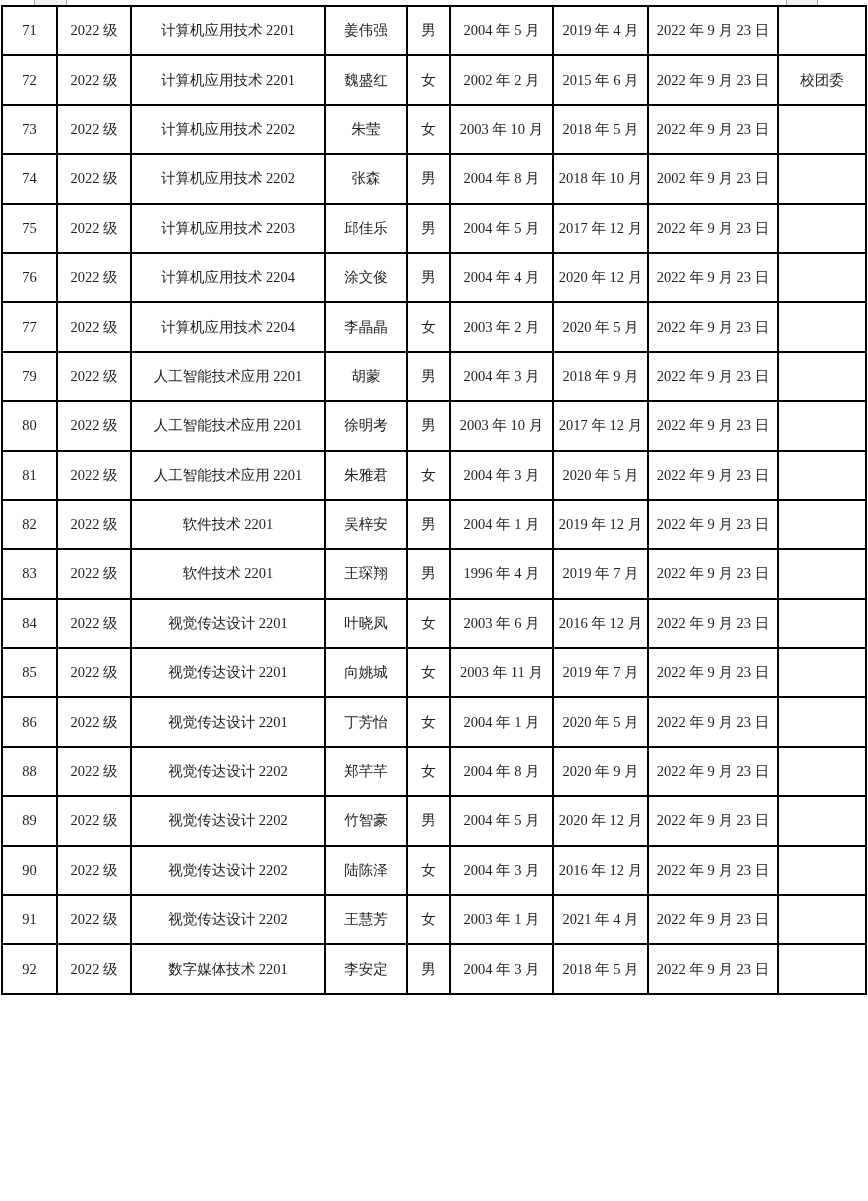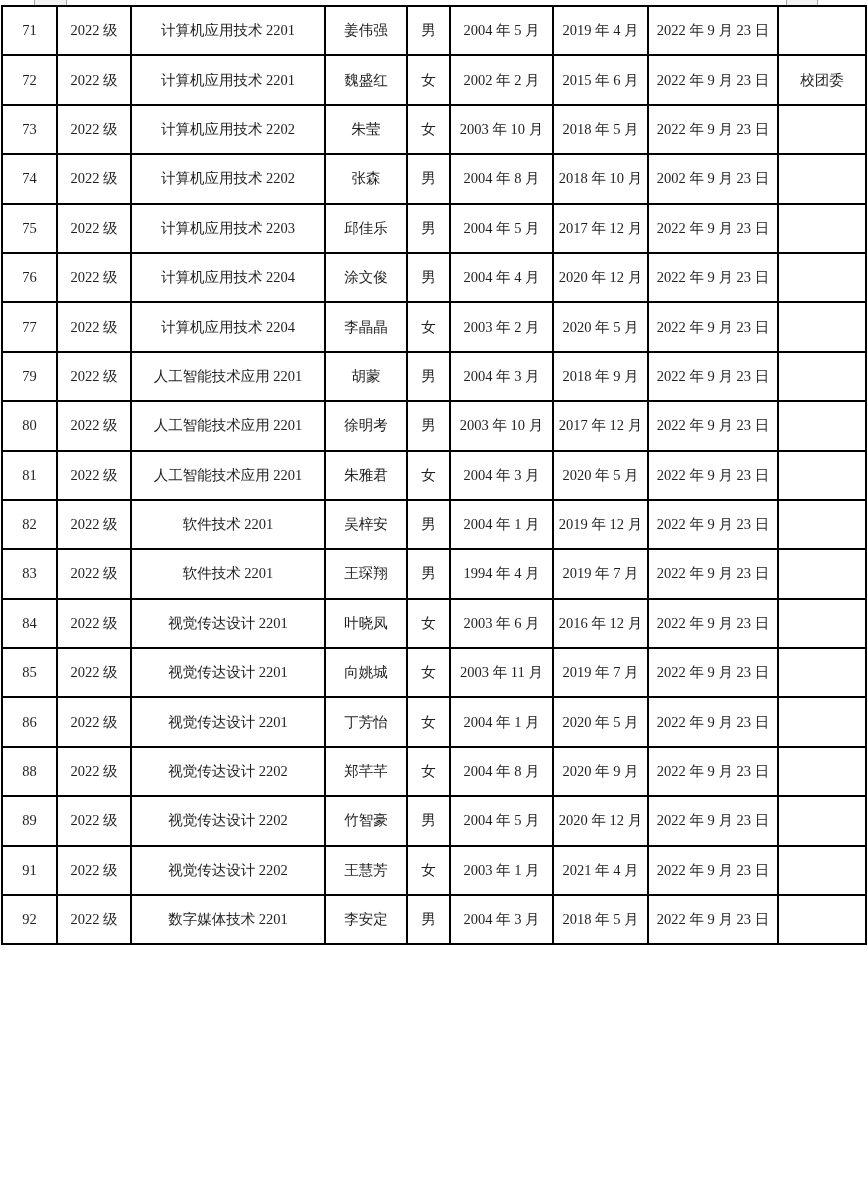--- a/index.html
+++ b/index.html
@@ -211,21 +211,21 @@
       <td>2022 年 9 月 23 日</td>
       <td></td>
     </tr>
 
     <tr>
       <td>83</td>
       <td>2022 级</td>
       <td>软件技术 2201</td>
       <td>王琛翔</td>
       <td>男</td>
-      <td>1994 年 4 月</td>
+      <td>1996 年 4 月</td>
       <td>2019 年 7 月</td>
       <td>2022 年 9 月 23 日</td>
       <td></td>
     </tr>
 
     <tr>
       <td>84</td>
       <td>2022 级</td>
       <td>视觉传达设计 2201</td>
       <td>叶晓凤</td>
@@ -278,20 +278,31 @@
       <td>2022 级</td>
       <td>视觉传达设计 2202</td>
       <td>竹智豪</td>
       <td>男</td>
       <td>2004 年 5 月</td>
       <td>2020 年 12 月</td>
       <td>2022 年 9 月 23 日</td>
       <td></td>
     </tr>
 
+    <tr>
+      <td>90</td>
+      <td>2022 级</td>
+      <td>视觉传达设计 2202</td>
+      <td>陆陈泽</td>
+      <td>女</td>
+      <td>2004 年 3 月</td>
+      <td>2016 年 12 月</td>
+      <td>2022 年 9 月 23 日</td>
+      <td></td>
+    </tr>
 
     <tr>
       <td>91</td>
       <td>2022 级</td>
       <td>视觉传达设计 2202</td>
       <td>王慧芳</td>
       <td>女</td>
       <td>2003 年 1 月</td>
       <td>2021 年 4 月</td>
       <td>2022 年 9 月 23 日</td>

